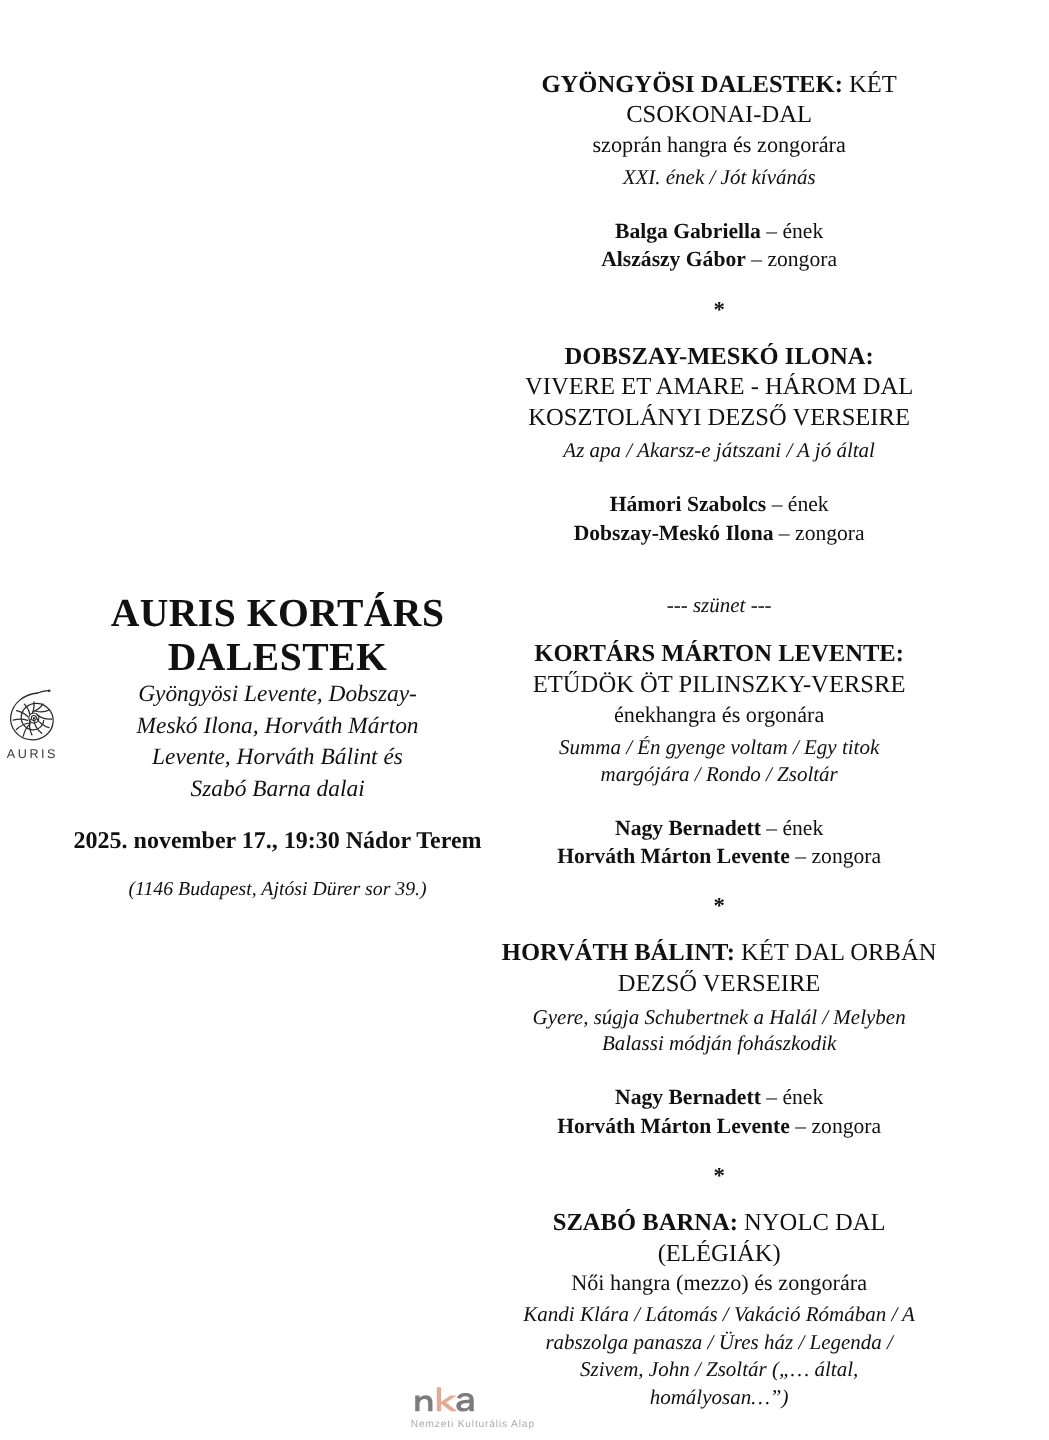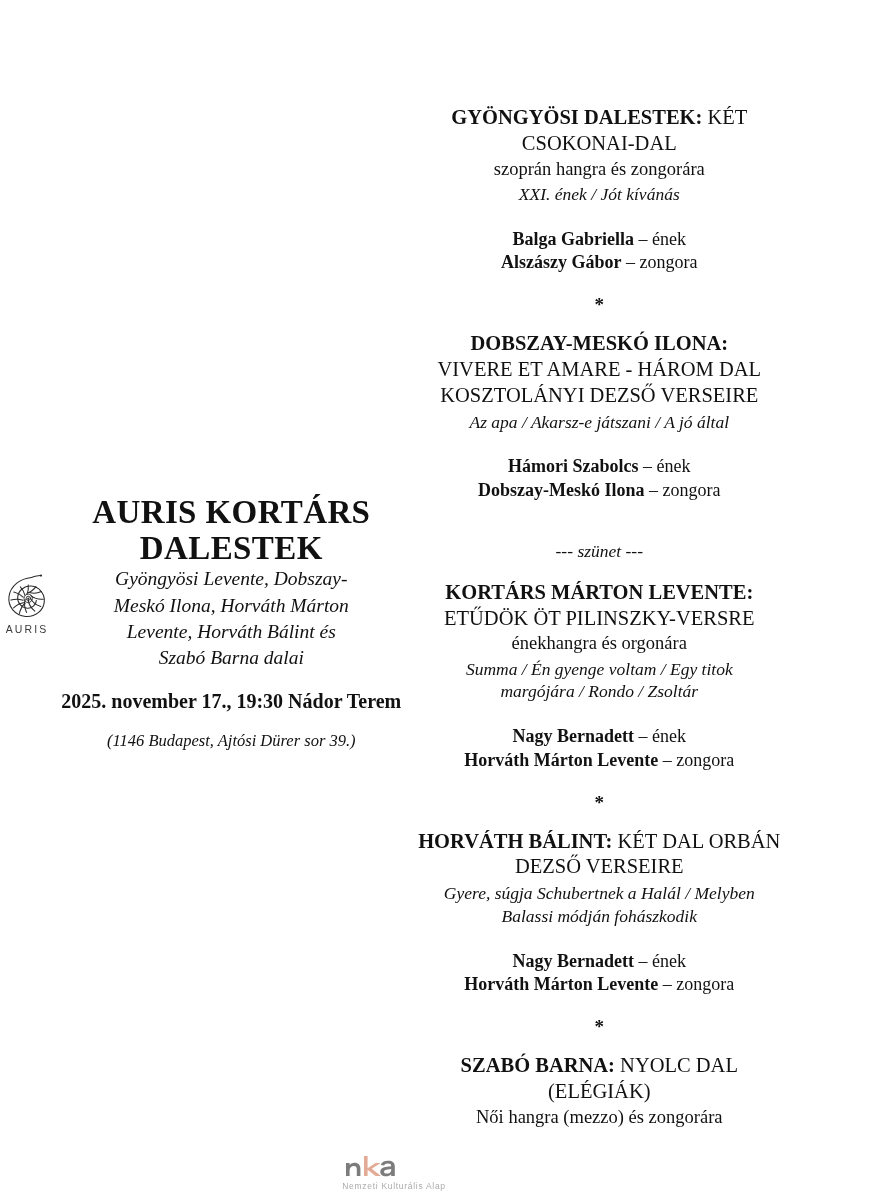--- a/index.html
+++ b/index.html
@@ -273,20 +273,21 @@
       </div>
     </div>
 
     <div class="separator">*</div>
 
     <div class="piece">
       <p class="piece-heading">
         <span class="composer">SZABÓ BARNA:</span><span class="work-title"> NYOLC DAL (ELÉGIÁK)</span>
       </p>
       <div class="instrumentation">Női hangra (mezzo) és zongorára</div>
+      <div class="movements">Kandi Klára / Látomás / Vakáció Rómában / A rabszolga panasza / Üres ház / Legenda / Szivem, John / Zsoltár („… által, homályosan…”)</div>
 
     </div>
 
   </div>
 
   <div class="footer">
     <div class="nka-logo">
       <svg class="nka-mark" viewBox="0 0 72 26">
 
         <path d="M4 22 L4 9 L7.6 9 L7.6 11 C8.9 9.4 10.6 8.7 12.6 8.7 C16.3 8.7 18.4 11 18.4 14.6 L18.4 22 L14.8 22 L14.8 15.3 C14.8 13.1 13.8 11.9 11.9 11.9 C9.8 11.9 7.6 13.3 7.6 16.2 L7.6 22 Z" fill="#4a4a4a"></path>

